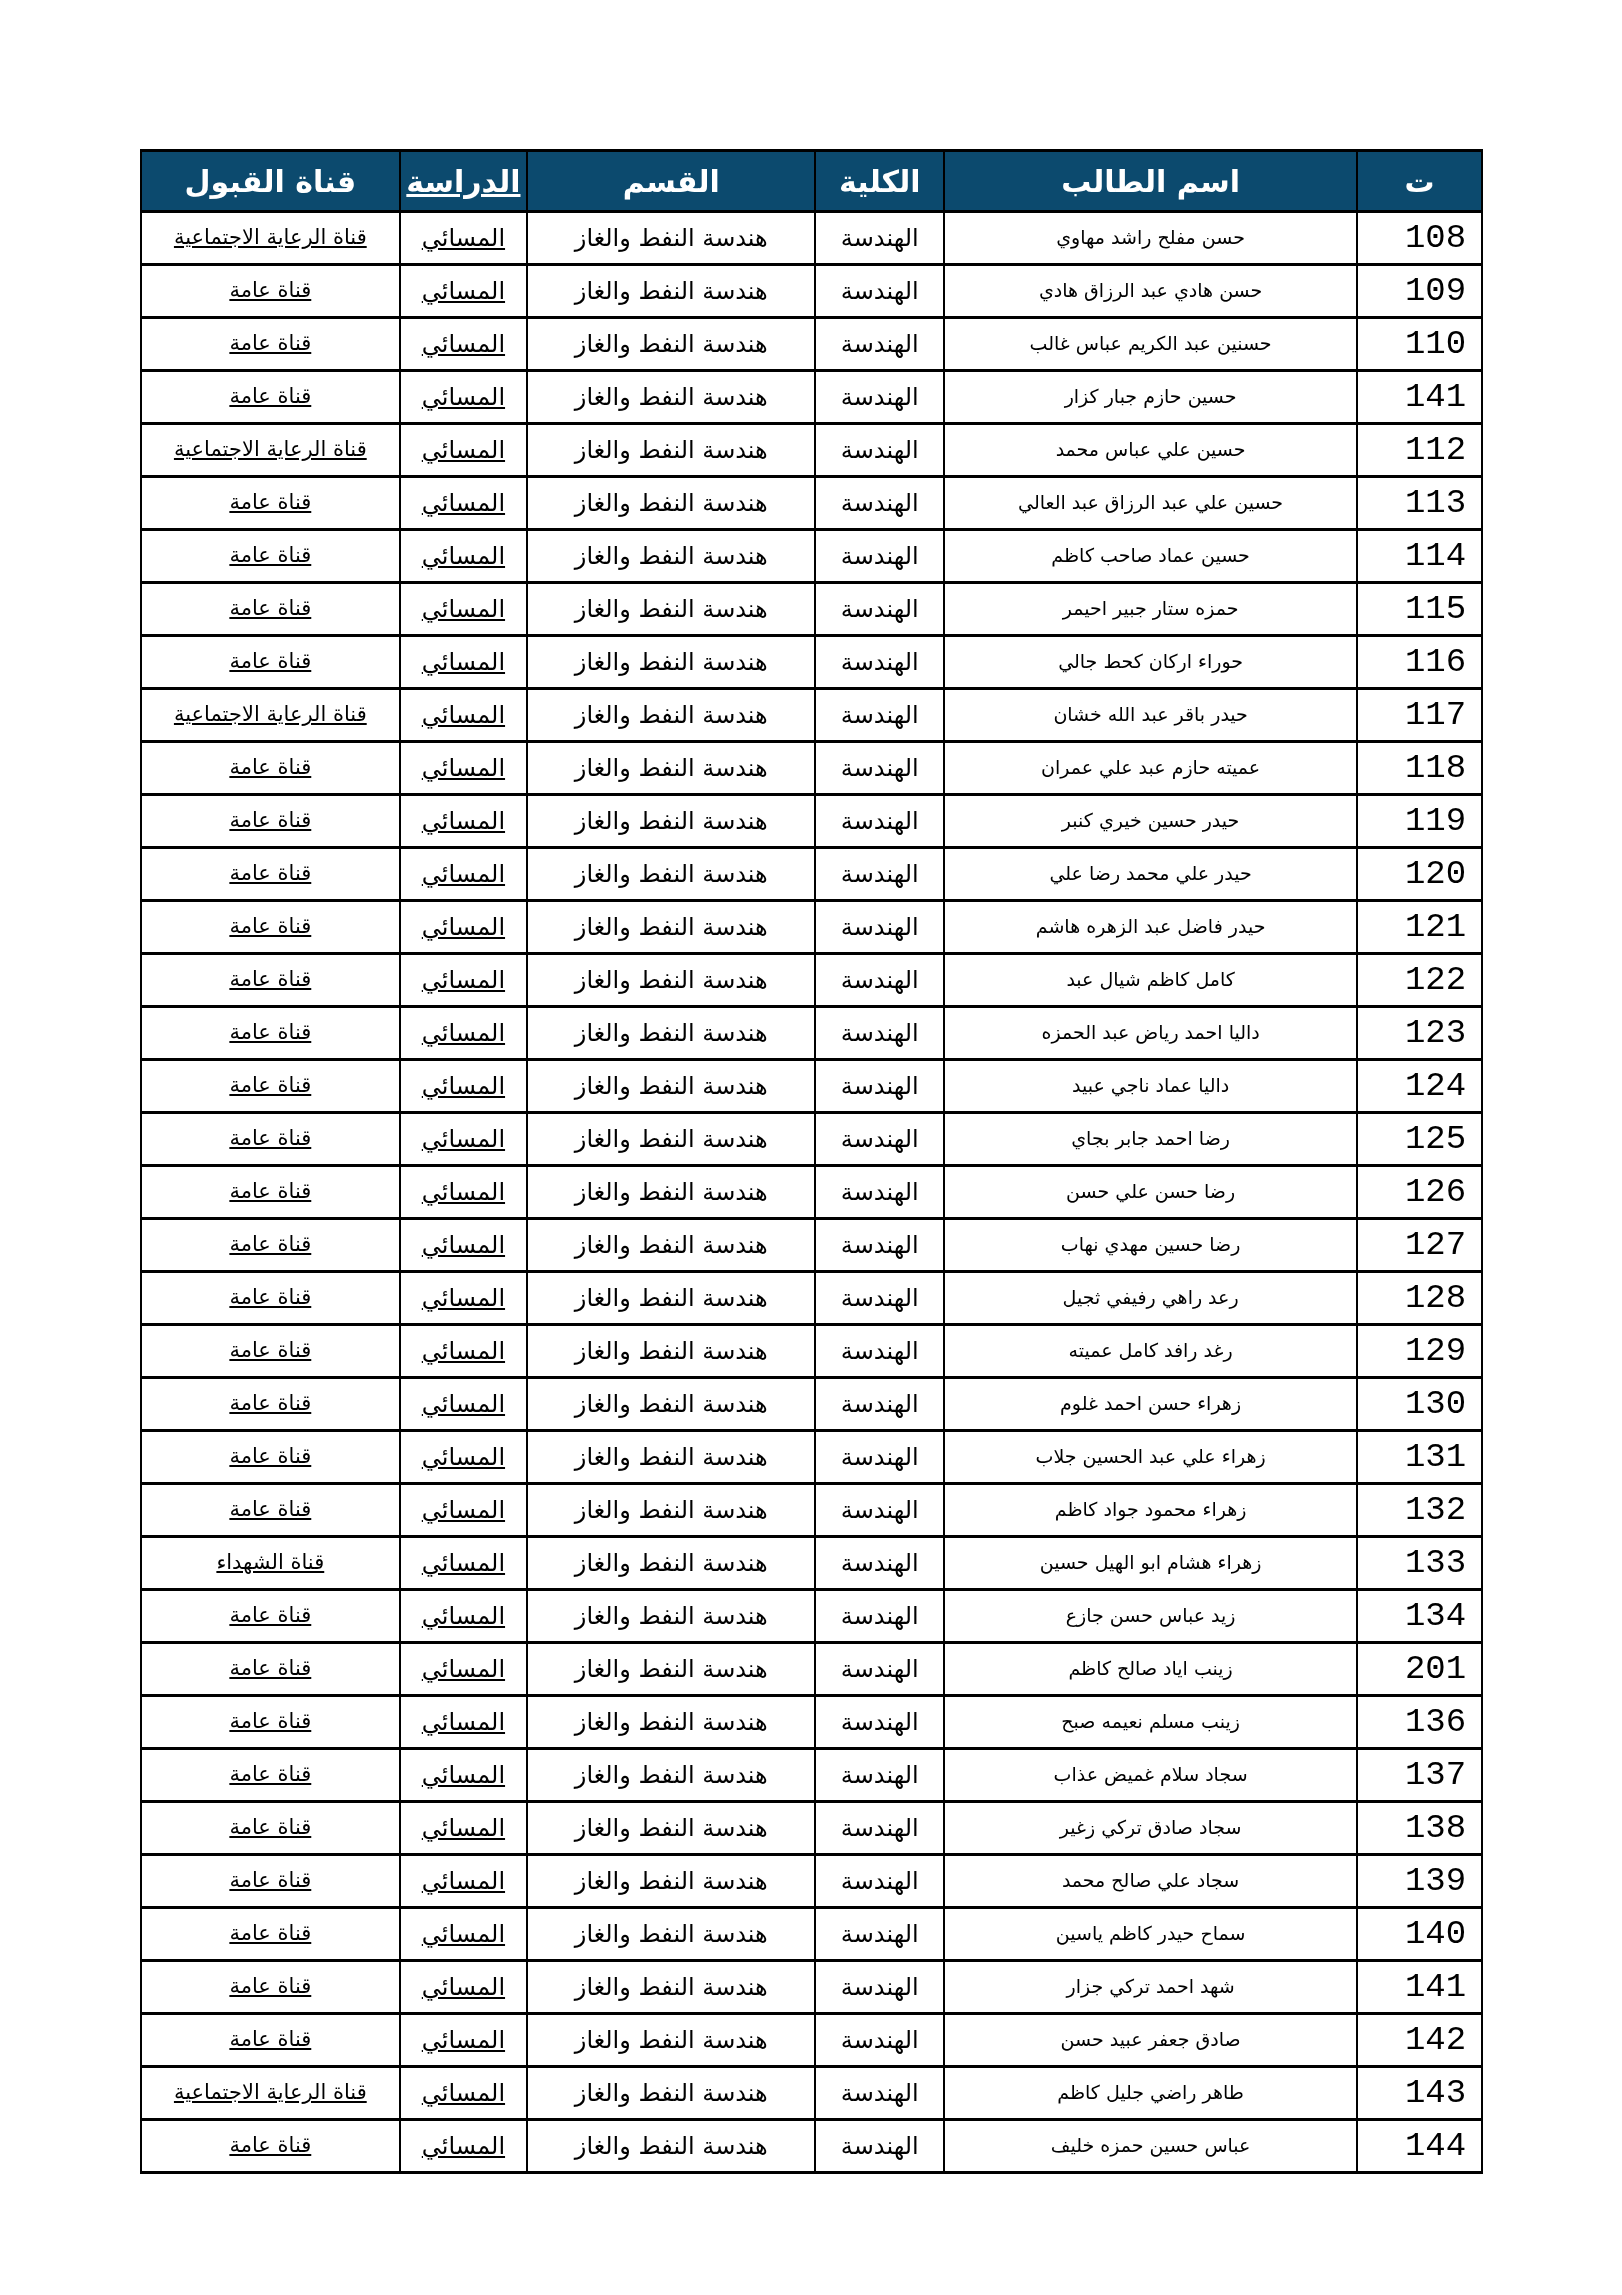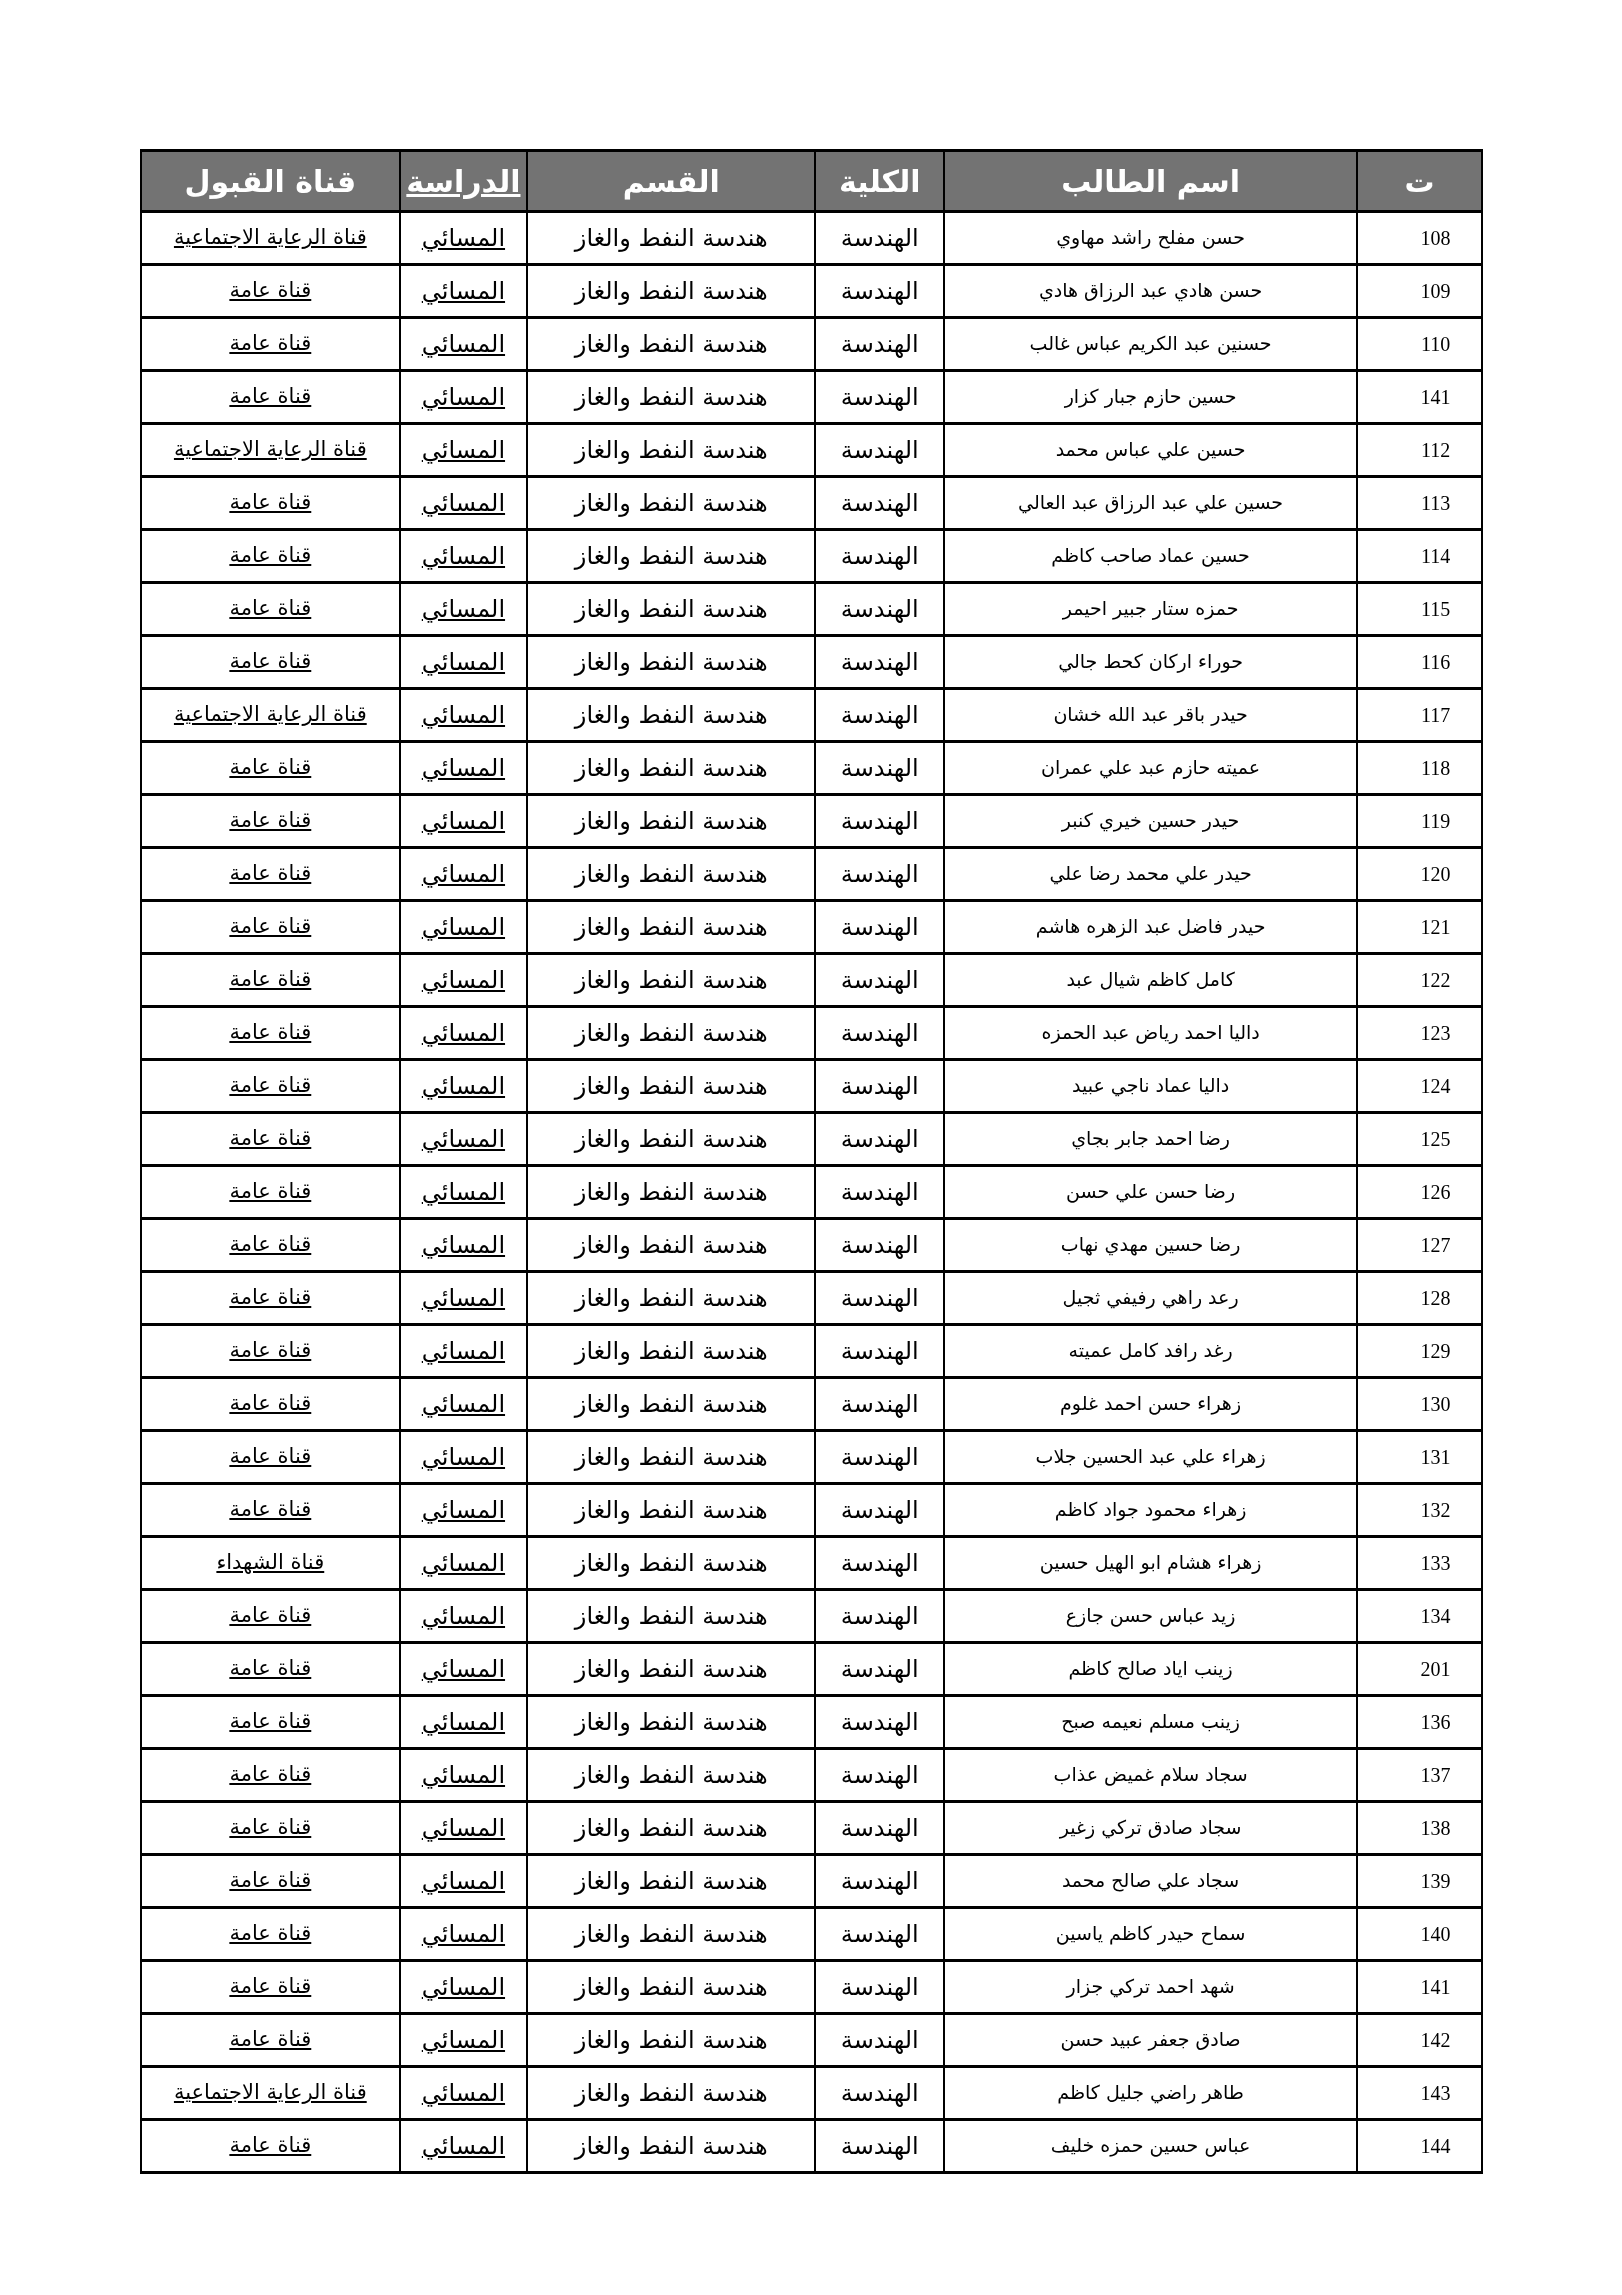--- a/index.html
+++ b/index.html
@@ -30,43 +30,43 @@
     border-left: 2px solid #000;
     border-right: 2px solid #000;
     border-top: 3.3px solid #000;
     border-bottom: 3.3px solid #000;
     text-align: center;
     vertical-align: middle;
     padding: 0 3.9px;
     overflow: hidden;
   }
   table.roster thead th {
-    background: #737373;
+    background: #0c4a6e;
     color: #ffffff;
     height: 58px;
     font-size: 30px;
     font-weight: bold;
   }
   table.roster tbody td {
     background: #ffffff;
     color: #000000;
     height: 50px;
     font-size: 24px;
     line-height: 1.12;
   }
   
   .col-no      { width: 9.0%;  }
   .col-name    { width: 31.4%; }
   .col-college { width: 9.3%; margin-left: 48px;  }
   .col-dept    { width: 21.7%; }
   .col-study   { width: 9.2%; text-decoration: underline;  }
   .col-channel { width: 19.4%; }
   table.roster tbody td.col-no {
-    font-size: 20px;
-    font-family: Liberation Serif, serif;
+    font-size: 34px;
+    font-family: Liberation Mono, monospace;
     padding-left: 36px;
   }
   table.roster tbody td.col-channel {
     font-size: 21px;
     text-decoration: underline;
   }
   table.roster tbody td.col-name {
     font-size: 19px;
   }
 </style>

